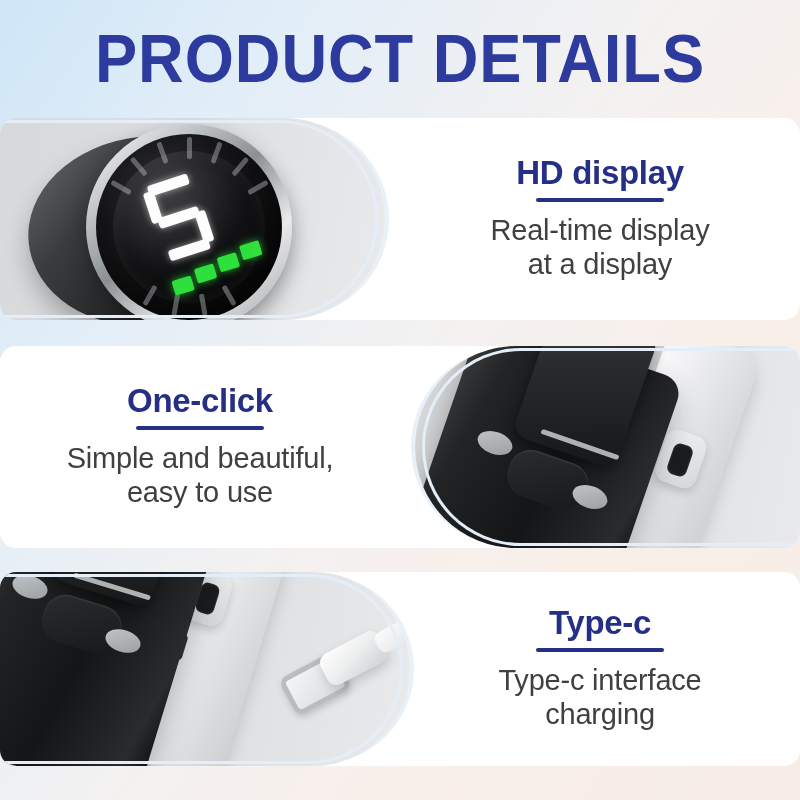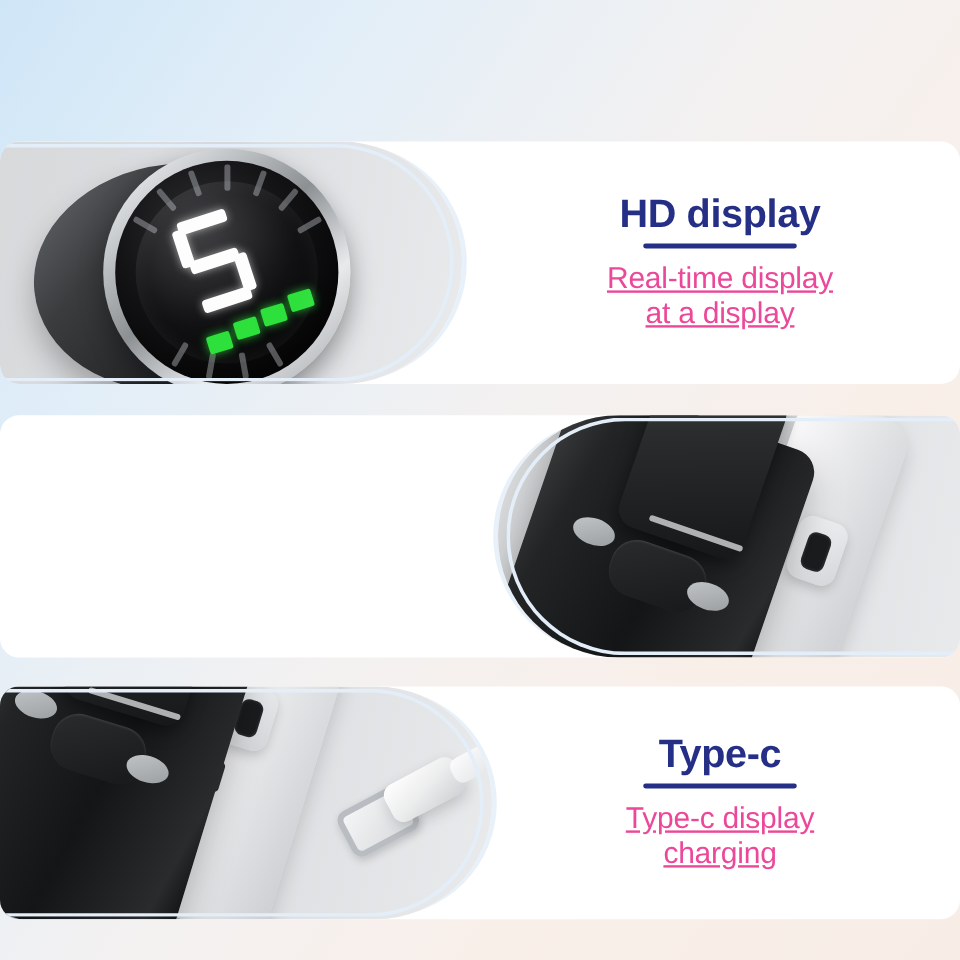--- a/index.html
+++ b/index.html
@@ -69,23 +69,22 @@
   .tb-right{right:0;width:400px;}
   .tb-left{left:0;width:400px;}
   .heading{
     font-size:33px;font-weight:bold;color:#262f86;
     line-height:1.05;margin:0 0 4px 0;letter-spacing:-0.3px;
   }
   .rule{
     width:128px;height:4px;background:#262f86;border-radius:2px;margin:3px 0 11px 0;
   }
   .sub{
-    font-size:25px;color:#ec4899;line-height:1.18;font-weight:normal;
+    font-size:29px;color:#404040;line-height:1.18;font-weight:normal;
     letter-spacing:-0.2px;
-    text-decoration:underline;
   }
   .sub span{display:block;}
 
   
   .gauge-body{
     position:absolute;left:38px;top:18px;width:250px;height:188px;
     background:linear-gradient(135deg,#6a6d70 0%,#3a3c3e 30%,#222325 62%,#48494b 100%);
     border-radius:48% 40% 44% 46%/50% 48% 50% 50%;
     transform:rotate(-6deg);
     box-shadow:0 14px 26px rgba(0,0,0,.28);
@@ -188,20 +187,23 @@
   .plug-cable{
     position:absolute;left:104px;top:5px;width:70px;height:22px;border-radius:8px;
     background:linear-gradient(160deg,#fcfcfd,#dcdee1);
   }
 </style>
 </head>
 <body>
 
 <div class="page">
 
+  <div class="title-wrap">
+    <div class="title">PRODUCT DETAILS</div>
+  </div>
 
   <div class="panel p1">
 
     <div class="photo left">
       <div class="gauge-body"></div>
 
       <div class="gauge-bezel">
         <div class="gauge-inner">
           <div class="tick" style="transform:rotate(-60deg)"></div>
           <div class="tick" style="transform:rotate(-40deg)"></div>
@@ -241,20 +243,28 @@
       <div class="rule"></div>
       <div class="sub">
         <span>Real-time display</span>
         <span>at a display</span>
       </div>
     </div>
   </div>
 
   <div class="panel p2">
 
+    <div class="textblock tb-left">
+      <div class="heading">One-click</div>
+      <div class="rule"></div>
+      <div class="sub">
+        <span>Simple and beautiful,</span>
+        <span>easy to use</span>
+      </div>
+    </div>
 
     <div class="photo right">
       <div class="dev" style="left:0;top:0;width:405px;height:202px;">
         <div class="dev-white" style="left:215px;top:-12px;width:96px;height:240px;transform:rotate(19deg);border-radius:26px;"></div>
         <div class="dev-port-housing" style="left:245px;top:86px;width:42px;height:54px;transform:rotate(19deg);"></div>
         <div class="dev-port" style="left:255px;top:98px;width:20px;height:32px;transform:rotate(19deg);"></div>
 
         <div class="dev-body" style="left:22px;top:-6px;width:212px;height:250px;transform:rotate(19deg);"></div>
 
         <div class="dev-clip" style="left:118px;top:-40px;width:108px;height:150px;transform:rotate(19deg);"></div>
@@ -293,19 +303,19 @@
         <div class="plug-cable"></div>
       </div>
 
       <div class="photo-ring"></div>
     </div>
 
     <div class="textblock tb-right">
       <div class="heading">Type-c</div>
       <div class="rule"></div>
       <div class="sub">
-        <span>Type-c display</span>
+        <span>Type-c interface</span>
         <span>charging</span>
       </div>
     </div>
   </div>
 
 </div>
 
 </body></html>

